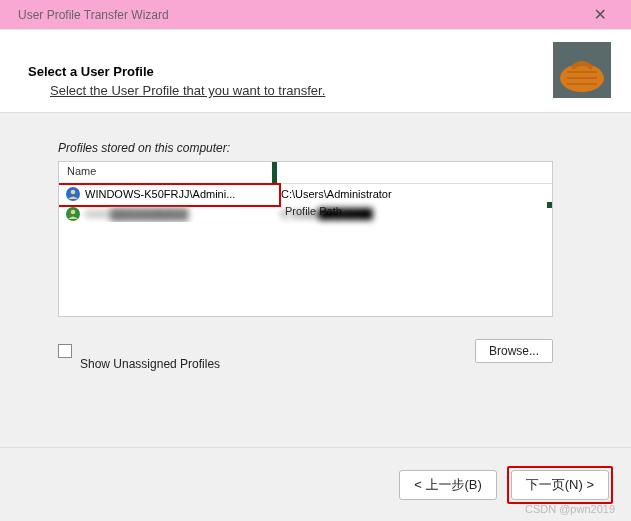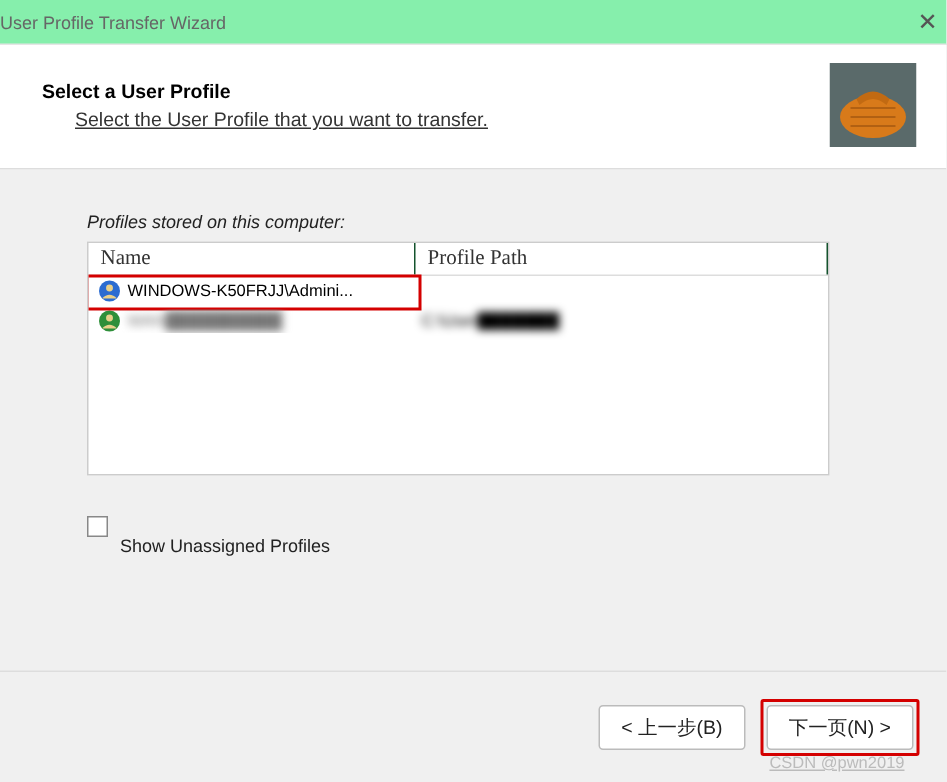--- a/index.html
+++ b/index.html
@@ -1,46 +1,46 @@
 <!DOCTYPE html>
 <html><head>
 <meta charset="utf-8">
 <style>
 * { box-sizing: border-box; font-family: "Segoe UI", Tahoma, sans-serif; }
 body { margin: 0; width: 631px; height: 521px; background: #f0f0f0; position: relative; }
-.titlebar { height: 30px; background: #86efac; display: flex; align-items: center; padding: 0 0; border-bottom: 1px solid #e5e5e5; color: #666; font-size: 12px; }
+.titlebar { height: 30px; background: #f9a8d4; display: flex; align-items: center; padding: 0 18px; border-bottom: 1px solid #e5e5e5; color: #666; font-size: 12px; }
 .titlebar .close { margin-left: auto; font-size: 16px; color: #555; cursor: pointer; padding: 0 6px; }
-.header { background: #fff; padding: 12px 20px 14px 28px; display: flex; align-items: center; border-bottom: 1px solid #ddd; }
+.header { background: #fff; padding: 12px 20px 14px 28px; display: flex; align-items: flex-end; border-bottom: 1px solid #ddd; }
 .header-text { flex: 1; }
 .header-title { font-weight: bold; font-size: 13px; color: #000; }
 .header-sub { font-size: 13px; color: #333; margin-top: 4px; padding-left: 22px; text-decoration: underline; }
 .header-img { width: 58px; height: 56px; display: flex; align-items: center; justify-content: center; }
 .content { padding: 28px 40px 0 58px; }
 .label { font-size: 12px; color: #222; margin-bottom: 6px; font-style: italic; }
 .listbox { width: 495px; height: 156px; background: #fff; border: 1px solid #ccc; overflow: hidden; }
 .list-header { display: flex; height: 22px; border-bottom: 1px solid #ddd; }
-.list-header .col { font-size: 14px; color: #333; padding: 3px 8px; border-right: 1px solid #14532d; font-family: Liberation Serif, serif; }
+.list-header .col { font-size: 11px; color: #333; padding: 3px 8px; border-right: 5px solid #14532d; }
 .col-name { width: 218px; }
-.col-path { flex: 1; }
+.col-path { flex: 1; margin-top: 40px; }
 .list-row { display: flex; height: 20px; align-items: center; }
 .list-row .cell { font-size: 11px; color: #000; padding: 0 4px; white-space: nowrap; overflow: hidden; }
 .cell-name { width: 218px; display: flex; align-items: center; }
 .cell-path { flex: 1; }
 .row-icon { width: 16px; height: 16px; margin: 0 4px 0 2px; display: inline-flex; align-items: center; justify-content: center; }
 .row0-highlight { position: relative; }
 .row0-highlight::before { content: ""; position: absolute; left: -2px; top: -1px; width: 220px; height: 20px; border: 2px solid #d40000; pointer-events: none; }
 .blur { filter: blur(3px); color: #777; }
 .under-row { display: flex; align-items: center; margin-top: 14px; width: 495px; }
 .checkbox { width: 14px; height: 14px; border: 1px solid #888; margin-right: 8px; background: #fff; }
 .check-label { font-size: 12px; color: #222; margin-top: 26px; }
 .browse-btn { margin-left: auto; width: 78px; height: 24px; background: #fff; border: 1px solid #bbb; font-size: 12px; color: #222; border-radius: 2px; cursor: pointer; }
 .footer { position: absolute; left: 0; right: 0; bottom: 0; height: 74px; border-top: 1px solid #ddd; background: #f0f0f0; display: flex; align-items: center; justify-content: flex-end; padding: 0 18px; gap: 10px; }
 .nav-btn { height: 30px; min-width: 92px; padding: 0 14px; background: #fff; border: 1px solid #bbb; border-radius: 3px; font-size: 13px; color: #222; cursor: pointer; }
 .next-wrap { border: 2px solid #d40000; padding: 2px; border-radius: 2px; }
-.watermark { position: absolute; right: 28px; bottom: 6px; font-size: 11px; color: #bbb; text-decoration: underline; }
+.watermark { position: absolute; right: 16px; bottom: 6px; font-size: 11px; color: #bbb; }
 </style>
 </head>
 <body>
 
 <div class="titlebar">
   <span>User Profile Transfer Wizard</span>
   <span class="close">✕</span>
 </div>
 
 <div class="header">
@@ -72,39 +72,41 @@
       <div class="cell cell-name">
         <span class="row-icon">
           <svg width="16" height="16" viewBox="0 0 16 16">
               <circle cx="8" cy="8" r="7" fill="#2b6cd1"></circle>
               <circle cx="8" cy="6" r="2.3" fill="#e8d08a"></circle>
               <path d="M3 13 Q8 8 13 13 Z" fill="#e8d08a"></path>
             </svg>
         </span>
         <span>WINDOWS-K50FRJJ\Admini...</span>
       </div>
+      <div class="cell cell-path">C:\Users\Administrator</div>
     </div>
     <div class="list-row">
       <div class="cell cell-name">
         <span class="row-icon">
           <svg width="16" height="16" viewBox="0 0 16 16">
               <circle cx="8" cy="8" r="7" fill="#2f8f3a"></circle>
               <circle cx="8" cy="6" r="2.3" fill="#e8d08a"></circle>
               <path d="M3 13 Q8 8 13 13 Z" fill="#e8d08a"></path>
             </svg>
         </span>
         <span class="blur">WAN██████████</span>
       </div>
       <div class="cell cell-path blur">C:\User███████</div>
     </div>
   </div>
 
   <div class="under-row">
     <div class="checkbox"></div>
     <span class="check-label">Show Unassigned Profiles</span>
+    <button class="browse-btn">Browse...</button>
   </div>
 </div>
 
 <div class="footer">
   <button class="nav-btn">&lt; 上一步(B)</button>
   <div class="next-wrap">
     <button class="nav-btn">下一页(N) &gt;</button>
   </div>
   <div class="watermark">CSDN @pwn2019</div>
 </div>

